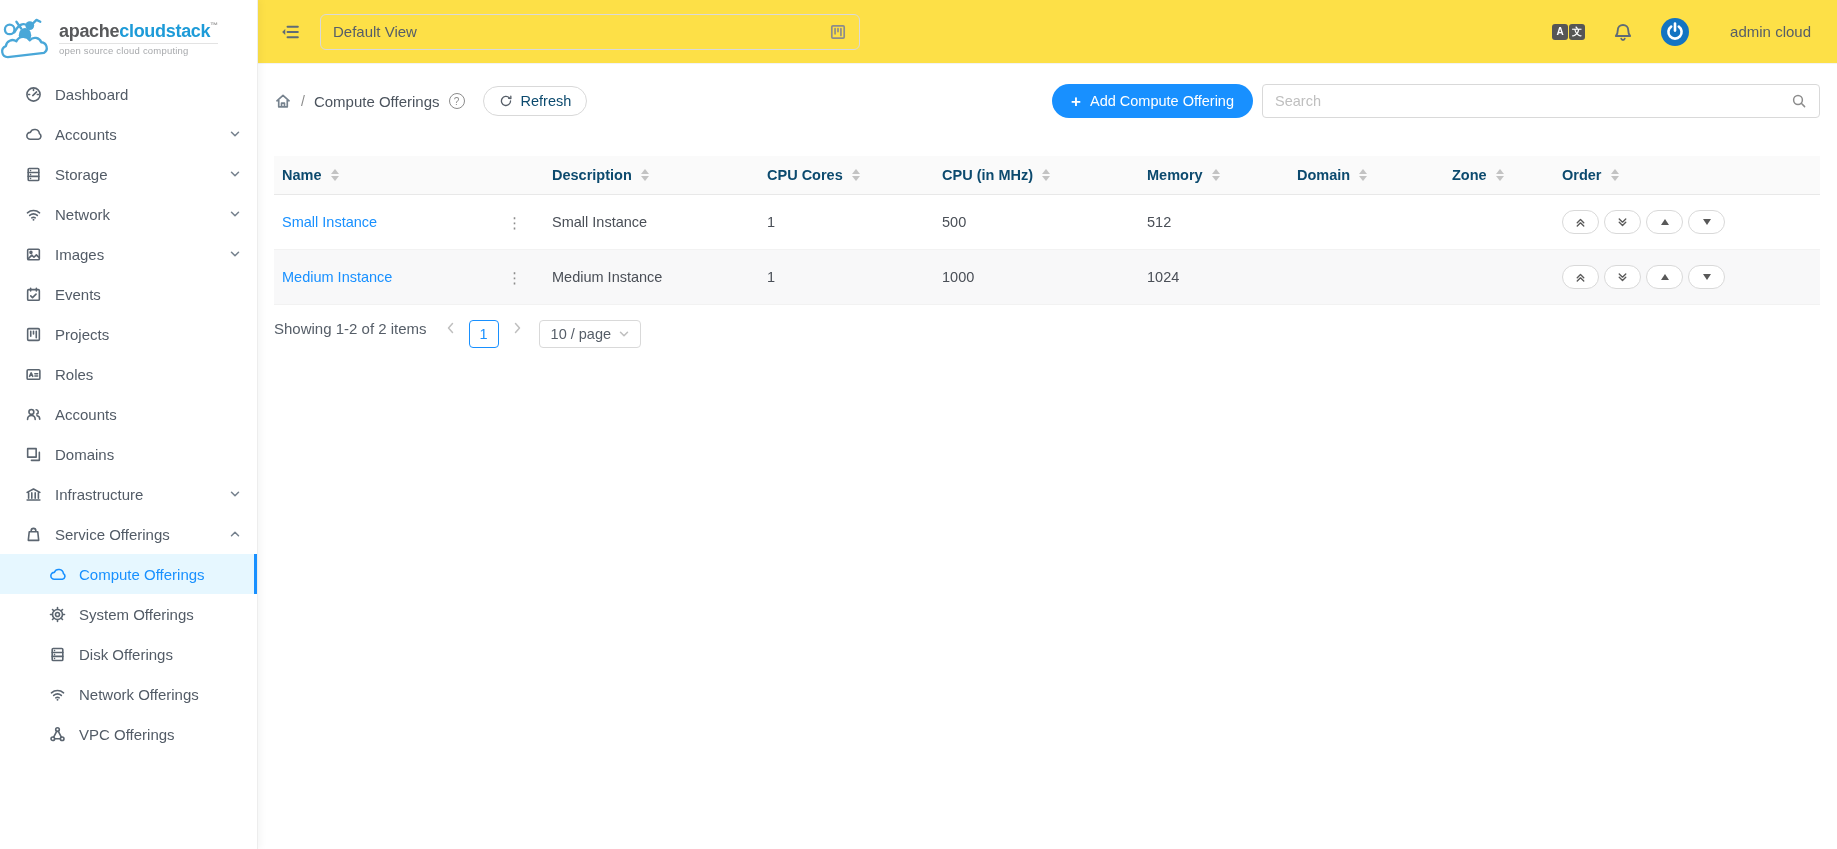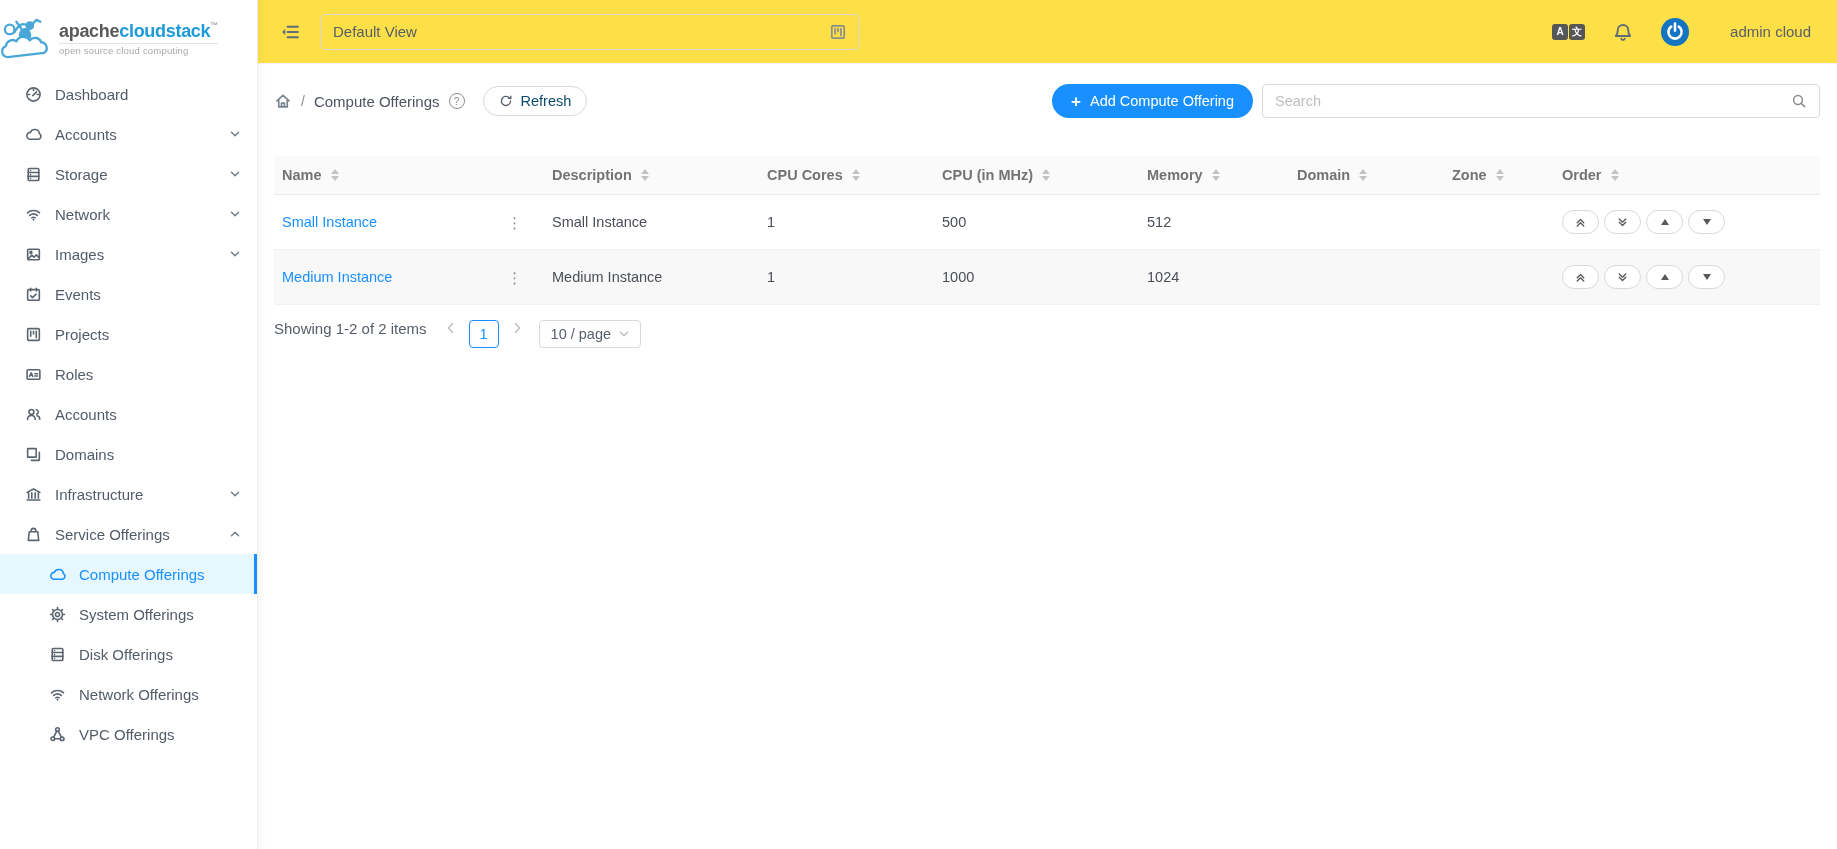--- a/index.html
+++ b/index.html
@@ -73,21 +73,21 @@
     display:flex; align-items:center; padding:0 12px; }
   .search-input { border:none; outline:none; flex:1; font:inherit; font-size:14.5px; color:#565e68; }
   .search-input::placeholder { color:#bfbfbf; }
   .search-ic { width:16px; height:16px; color:#8c8c8c; cursor:pointer; }
 
   
   table { width:100%; border-collapse:collapse; margin-top:38px; table-layout:fixed; }
   col.c-name{width:270px} col.c-desc{width:215px} col.c-cores{width:175px} col.c-mhz{width:205px}
   col.c-mem{width:150px} col.c-dom{width:155px} col.c-zone{width:110px} col.c-order{width:auto}
   thead th { background:#fafafa; border-bottom:1px solid #e8e8e8; text-align:left;
-    padding:11px 8px; font-size:14.5px; font-weight:600; color:#737373; cursor:pointer; }
+    padding:11px 8px; font-size:14.5px; font-weight:600; color:#0c4a6e; cursor:pointer; }
   .th-inner { display:flex; align-items:center; gap:9px; }
   .sorter { display:flex; flex-direction:column; gap:2px; }
   .car-up { width:0; height:0; border-left:4px solid transparent; border-right:4px solid transparent;
     border-bottom:5px solid #c3c3c3; }
   .car-dn { width:0; height:0; border-left:4px solid transparent; border-right:4px solid transparent;
     border-top:5px solid #c3c3c3; }
   tbody td { padding:15px 8px; font-size:14.5px; color:#4a4f57; border-bottom:1px solid #f2f2f2; }
   tbody tr.striped { background:#f8f8f9; }
   td a { color:#1890ff; text-decoration:none; cursor:pointer; }
   .name-cell { display:flex; align-items:center; justify-content:space-between; padding-right:14px; }

